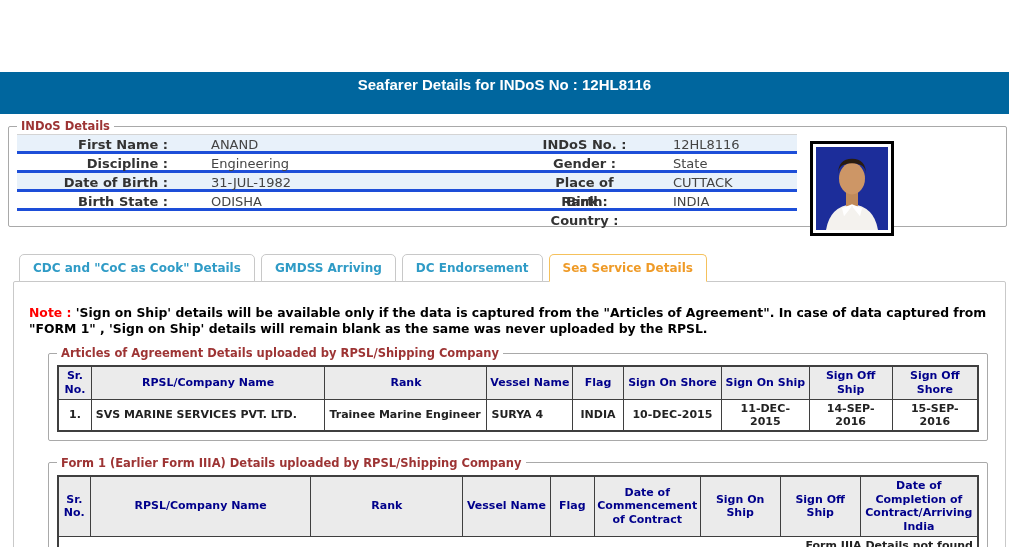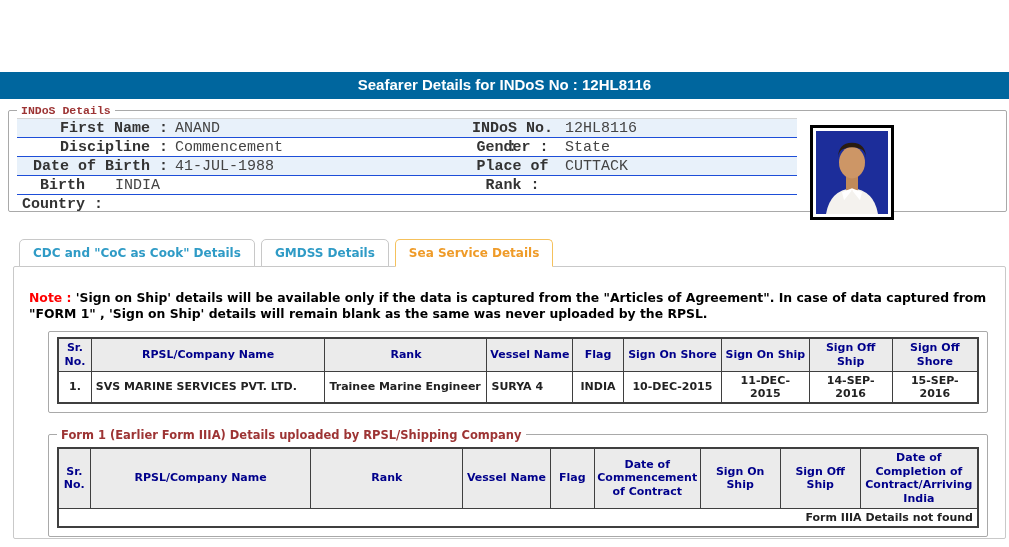--- a/index.html
+++ b/index.html
@@ -5,21 +5,21 @@
   * { box-sizing: border-box; }
   html,body { margin:0; padding:0; }
   body {
     width:1009px; height:547px; overflow:hidden;
     background:#ffffff;
     font-family:"DejaVu Sans", sans-serif;
   }
 
   
   .titlebar {
-    margin-top:72px; height:27px;
+    margin-top:72px; height:42px;
     background:#00669E; color:#ffffff;
     font-family:"Liberation Sans", sans-serif;
     font-weight:bold; font-size:15px; line-height:25px;
     text-align:center;
   }
 
   
   fieldset {
     border:1px solid #a9a9a9;
     border-radius:2px;
@@ -27,26 +27,25 @@
   legend {
     color:#9d3434; font-weight:bold; font-size:11.5px;
     padding:0 4px;
   }
 
   fieldset.indos {
     margin:5px 2px 0 8px;
     padding:1px 8px 4px 8px;
     position:relative;
     height:108px;
-    font-family:Liberation Mono, monospace;
   }
   .indos-rows { width:780px; border-top:1px solid #d4d4d4; }
   .irow {
     display:flex; height:19px; line-height:19px;
-    font-size:15px; border-bottom:1px solid #1d4ed8;
+    font-size:13px; border-bottom:3px solid #1d4ed8;gap:36px;
   }
   .irow.band { background:#e8f1fa; }
   .lbl1 { width:158px; text-align:right; font-weight:bold; color:#333; padding-right:7px; }
   .val1 { width:292px; color:#444; }
   .lbl2 { width:98px;  text-align:center; font-weight:bold; color:#333; padding-right:7px; }
   .val2 { flex:1; color:#444; }
 
   .photo {
     position:absolute; top:8px; right:112px;
     width:84px; height:95px;
@@ -140,62 +139,66 @@
 
   <div class="indos-rows">
     <div class="irow band">
       <span class="lbl1">First Name :</span>
       <span class="val1">ANAND</span>
       <span class="lbl2">INDoS No. :</span>
       <span class="val2">12HL8116</span>
     </div>
     <div class="irow">
       <span class="lbl1">Discipline :</span>
-      <span class="val1">Commencement</span>
+      <span class="val1">Engineering</span>
       <span class="lbl2">Gender :</span>
       <span class="val2">State</span>
     </div>
     <div class="irow band">
       <span class="lbl1">Date of Birth :</span>
-      <span class="val1">41-JUL-1988</span>
+      <span class="val1">31-JUL-1982</span>
       <span class="lbl2">Place of Rank :</span>
       <span class="val2">CUTTACK</span>
     </div>
     <div class="irow">
+      <span class="lbl1">Birth State :</span>
+      <span class="val1">ODISHA</span>
       <span class="lbl2">Birth Country :</span>
       <span class="val2">INDIA</span>
     </div>
   </div>
 
   <div class="photo">
     <svg viewBox="0 0 72 84" preserveAspectRatio="none">
       <rect x="0" y="0" width="72" height="84" fill="#1c2d9a"></rect>
       <path d="M10 84 Q14 60 36 58 Q58 60 62 84 Z" fill="#f4f2ee"></path>
       <rect x="30" y="44" width="12" height="16" fill="#c08a5a"></rect>
       <ellipse cx="36" cy="32" rx="13" ry="16" fill="#cd9666"></ellipse>
       <path d="M22 28 Q22 12 36 12 Q50 12 50 28 Q50 20 44 18 Q36 15 28 18 Q22 20 22 28 Z" fill="#2a1c10"></path>
       <path d="M26 62 L36 58 L46 62 L44 70 L36 60 L28 70 Z" fill="#ffffff"></path>
     </svg>
   </div>
 </fieldset>
 
 <div class="tabs">
   <div class="tab">CDC and "CoC as Cook" Details</div>
-  <div class="tab">GMDSS Details</div>
+  <div class="tab">GMDSS Arriving</div>
+  <div class="tab">DC Endorsement</div>
   <div class="tab active">Sea Service Details</div>
 
 </div>
 
 <div class="panel">
 
   <div class="note">
     <span class="red">Note : </span><span>'Sign on Ship' details will be available only if the data is captured from the "Articles of Agreement". In case of data captured from "FORM 1" , 'Sign on Ship' details will remain blank as the same was never uploaded by the RPSL.</span>
   </div>
 
   <fieldset class="data-fs">
+    <legend>Articles of Agreement Details uploaded by RPSL/Shipping Company</legend>
     <table class="grid t1">
       <tbody>
           <tr>
         <th class="c0">Sr. No.</th>
         <th class="c1">RPSL/Company Name</th>
         <th class="c2">Rank</th>
         <th class="c3">Vessel Name</th>
         <th class="c4">Flag</th>
         <th class="c5">Sign On Shore</th>
         <th class="c6">Sign On Ship</th>

